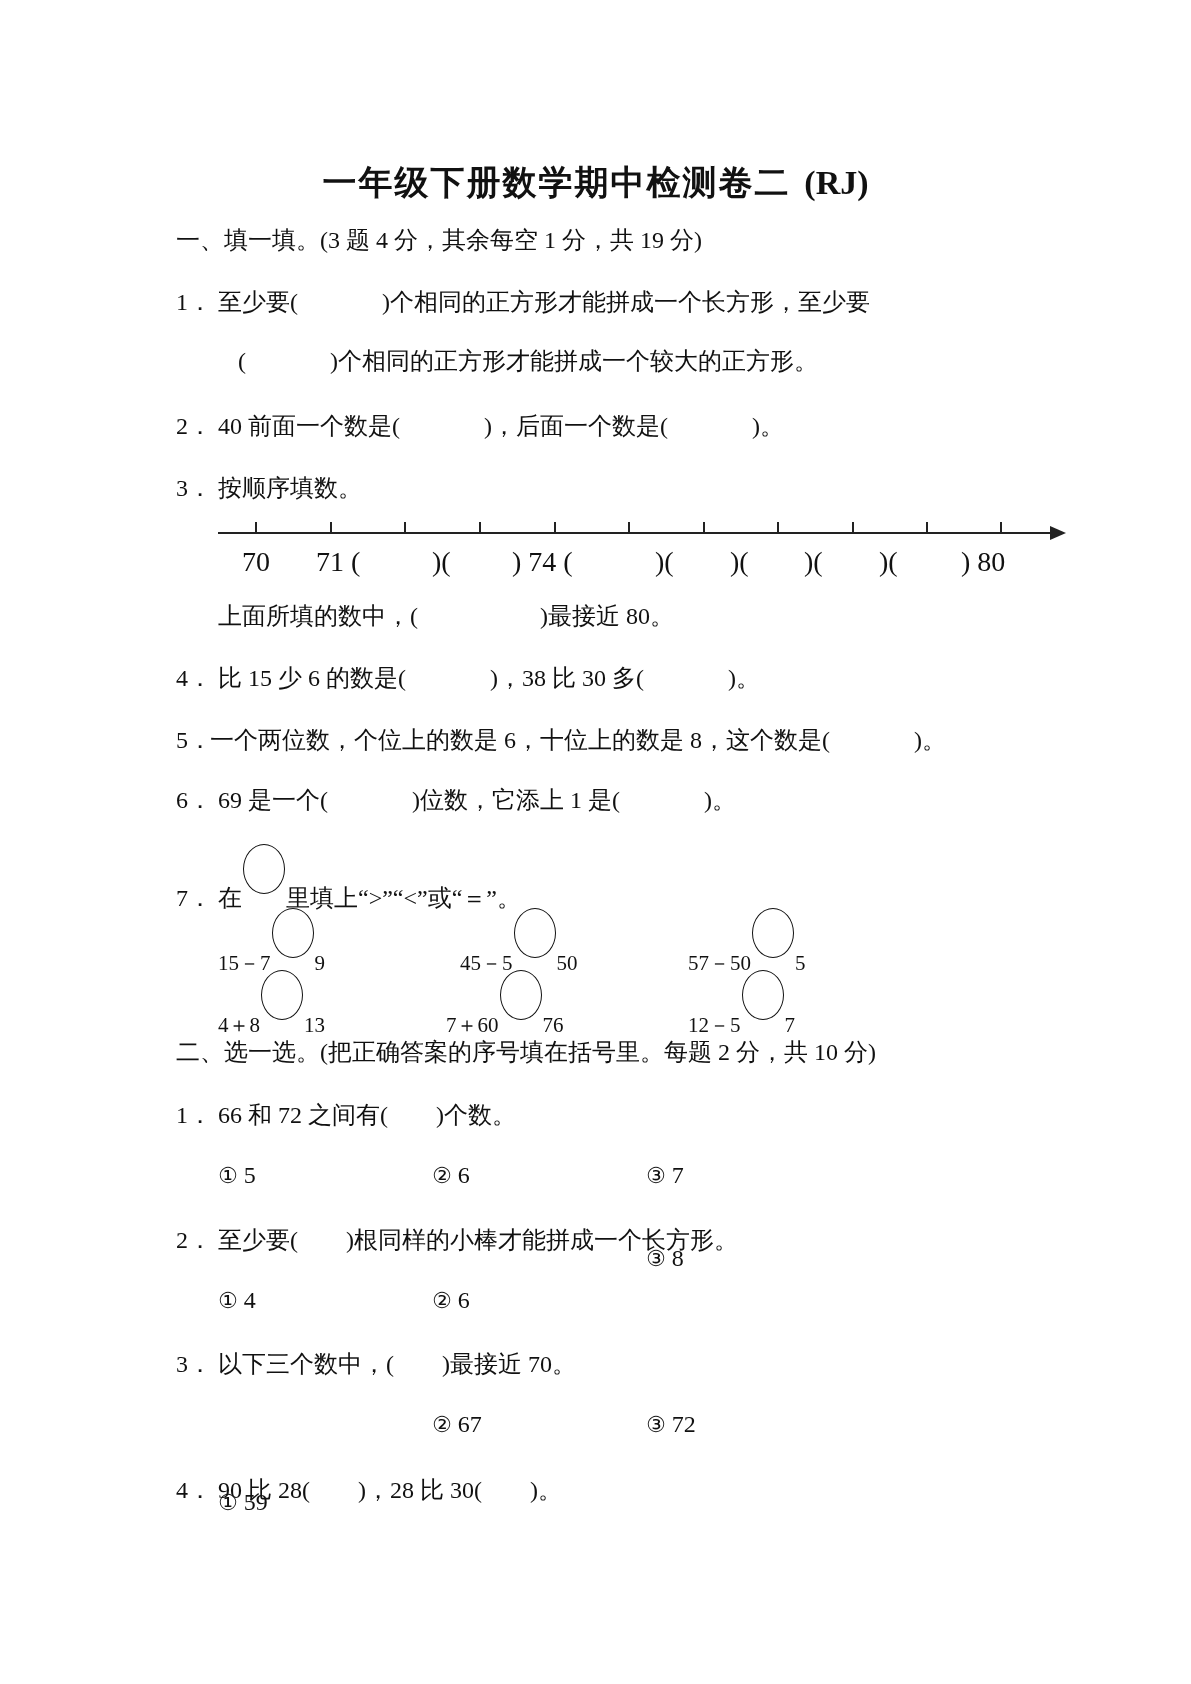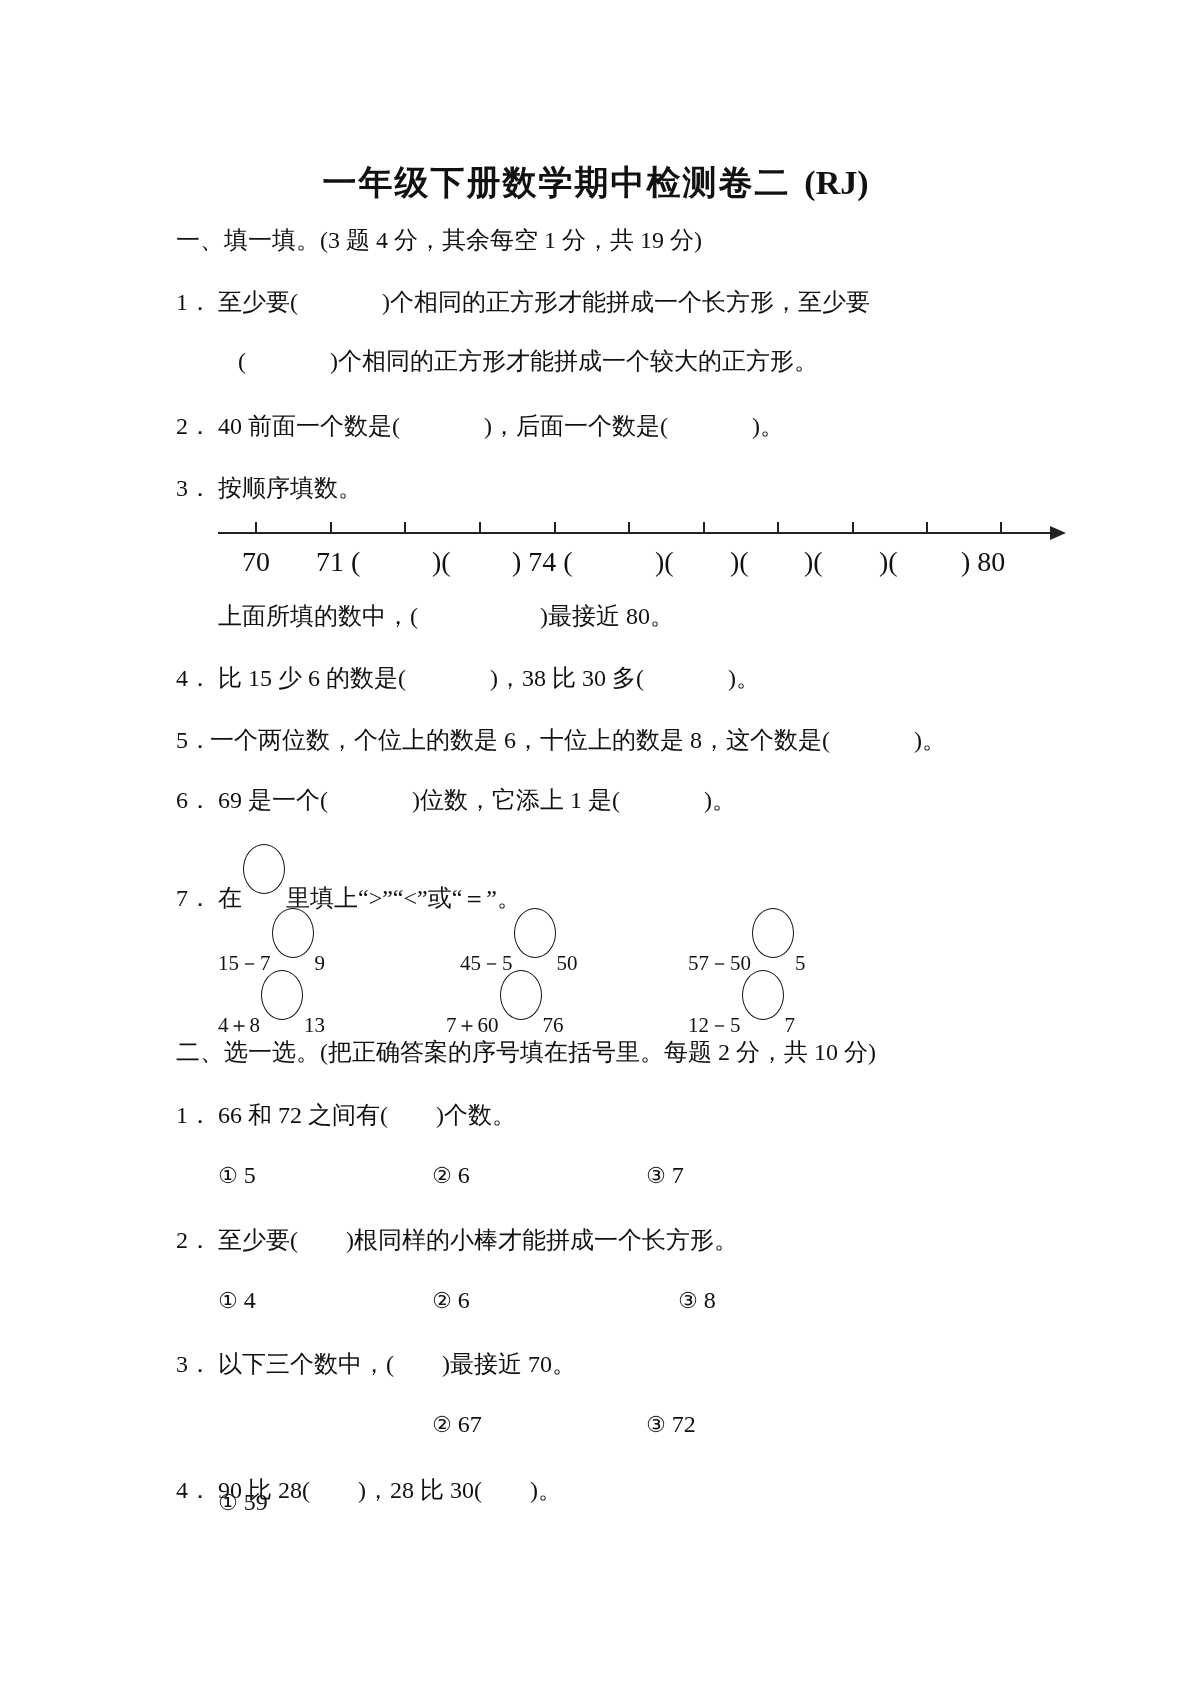--- a/index.html
+++ b/index.html
@@ -126,21 +126,21 @@
 </div>
 <div class="opt" style="top:1162px; left:218px;"><span class="circ-num">①</span> <span>5</span></div>
 <div class="opt" style="top:1162px; left:432px;"><span class="circ-num">②</span> <span>6</span></div>
 <div class="opt" style="top:1162px; left:646px;"><span class="circ-num">③</span> <span>7</span></div>
 
 <div class="line" style="top:1225px; left:176px;">
   <span class="num">2．</span><span>至少要(</span><span class="blank" style="width:48px"></span><span>)根同样的小棒才能拼成一个长方形。</span>
 </div>
 <div class="opt" style="top:1287px; left:218px;"><span class="circ-num">①</span> <span>4</span></div>
 <div class="opt" style="top:1287px; left:432px;"><span class="circ-num">②</span> <span>6</span></div>
-<div class="opt" style="top:1287px; left:646px;margin-left:32px;"><span class="circ-num">③</span> <span>8</span></div>
+<div class="opt" style="top:1245px; left:646px;"><span class="circ-num">③</span> <span>8</span></div>
 
 <div class="line" style="top:1349px; left:176px;">
   <span class="num">3．</span><span>以下三个数中，(</span><span class="blank" style="width:48px"></span><span>)最接近 70。</span>
 </div>
 <div class="opt" style="top:1489px; left:218px;"><span class="circ-num">①</span> <span>59</span></div>
 <div class="opt" style="top:1411px; left:432px;"><span class="circ-num">②</span> <span>67</span></div>
 <div class="opt" style="top:1411px; left:646px;"><span class="circ-num">③</span> <span>72</span></div>
 
 <div class="line" style="top:1475px; left:176px;">
   <span class="num">4．</span><span>90 比 28(</span><span class="blank" style="width:48px"></span><span>)，28 比 30(</span><span class="blank" style="width:48px"></span><span>)。</span>

